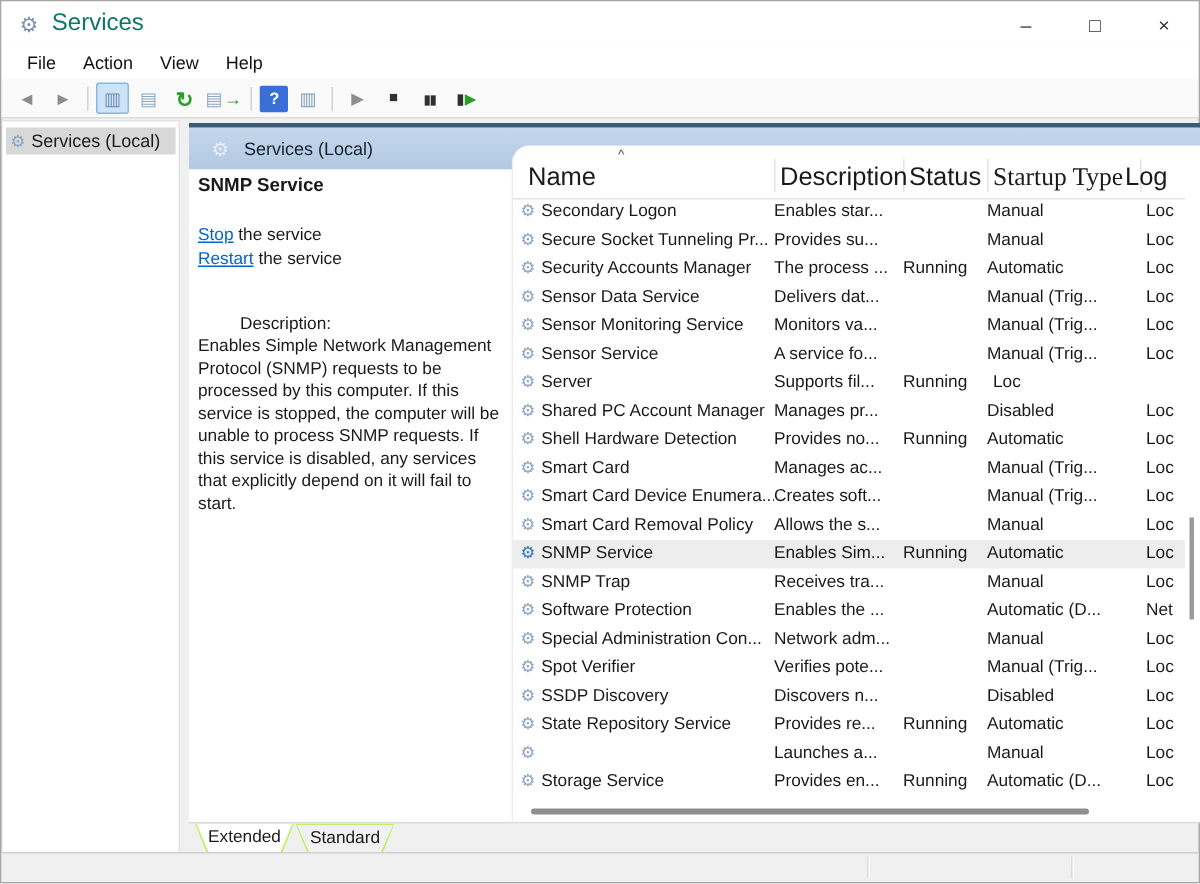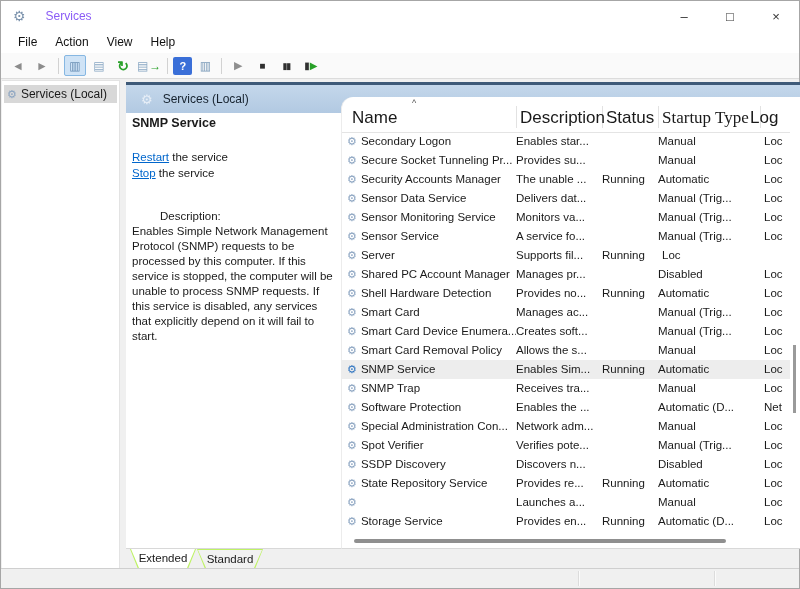--- a/index.html
+++ b/index.html
@@ -7,21 +7,21 @@
     width:800px;height:589px;position:relative;overflow:hidden;
     font-family:"Liberation Sans", sans-serif;
     background:#f0f0f0;color:#1a1a1a;
     -webkit-font-smoothing:antialiased;
   }
   .window{position:absolute;inset:0;border:1px solid #a6a6a6;box-sizing:border-box;background:#f0f0f0;}
 
   
   .titlebar{position:absolute;left:0;top:0;width:100%;height:30px;background:#fff;display:flex;align-items:center;}
   .title-gear{font-size:14px;color:#7c93ad;margin-left:12px;}
-  .title-text{font-size:12px;margin-left:20px;color:#8b5cf6;}
+  .title-text{font-size:16px;margin-left:9px;color:#0f766e;}
   .win-controls{margin-left:auto;display:flex;height:100%;}
   .win-btn{width:46px;height:100%;display:flex;align-items:center;justify-content:center;font-size:13px;color:#333;}
 
   
   .menubar{position:absolute;left:0;top:30px;width:100%;height:22px;background:#fff;display:flex;align-items:center;padding-left:8px;box-sizing:border-box;}
   .menu-item{font-size:12px;padding:2px 9px;color:#111;}
 
   
   .toolbar{position:absolute;left:0;top:52px;width:100%;height:26px;background:#fafafa;border-bottom:1px solid #dcdcdc;display:flex;align-items:center;padding-left:5px;box-sizing:border-box;}
   .tb-btn{min-width:20px;height:19px;display:inline-flex;align-items:center;justify-content:center;margin:0 1px;font-size:12px;border:1px solid transparent;border-radius:2px;gap:1px;}
@@ -164,22 +164,22 @@
 
   <div class="pane">
     <div class="band">
       <span class="band-gear">⚙</span>
       <span class="band-title">Services (Local)</span>
     </div>
 
     <div class="detail">
       <p class="svc-title">SNMP Service</p>
       <div class="svc-links">
+        <div><a href="#">Stop</a><span> the service</span></div>
         <div><a href="#">Restart</a><span> the service</span></div>
-        <div><a href="#">Stop</a><span> the service</span></div>
       </div>
       <div class="svc-desc-label">Description:</div>
       <p class="svc-desc">Enables Simple Network Management Protocol (SNMP) requests to be processed by this computer. If this service is stopped, the computer will be unable to process SNMP requests. If this service is disabled, any services that explicitly depend on it will fail to start.</p>
     </div>
 
     <div class="card">
       <div class="cols">
         <span class="sort-caret">^</span>
         <span class="colsep cs-0"></span>
         <span class="colsep cs-1"></span>
@@ -210,21 +210,21 @@
             <span class="cell c-desc">Provides su...</span>
             <span class="cell c-status"></span>
             <span class="cell c-startup">Manual</span>
             <span class="cell c-logon">Loc</span>
           </div>
           <div class="row">
             <span class="cell c-name">
               <span class="gear">⚙</span>
               <span>Security Accounts Manager</span>
             </span>
-            <span class="cell c-desc">The unable ...</span>
+            <span class="cell c-desc">The process ...</span>
             <span class="cell c-status">Running</span>
             <span class="cell c-startup">Automatic</span>
             <span class="cell c-logon">Loc</span>
           </div>
           <div class="row">
             <span class="cell c-name">
               <span class="gear">⚙</span>
               <span>Sensor Data Service</span>
             </span>
             <span class="cell c-desc">Delivers dat...</span>

